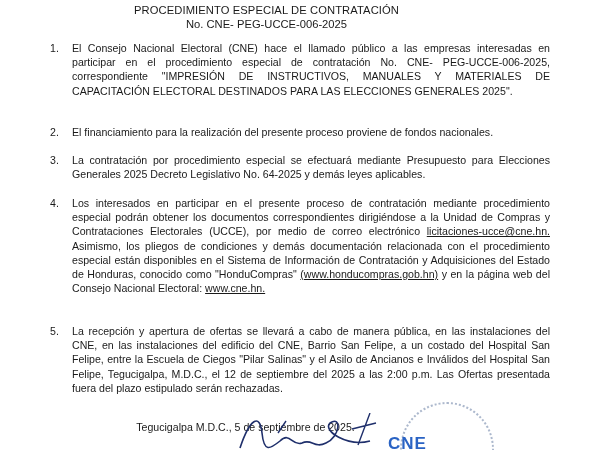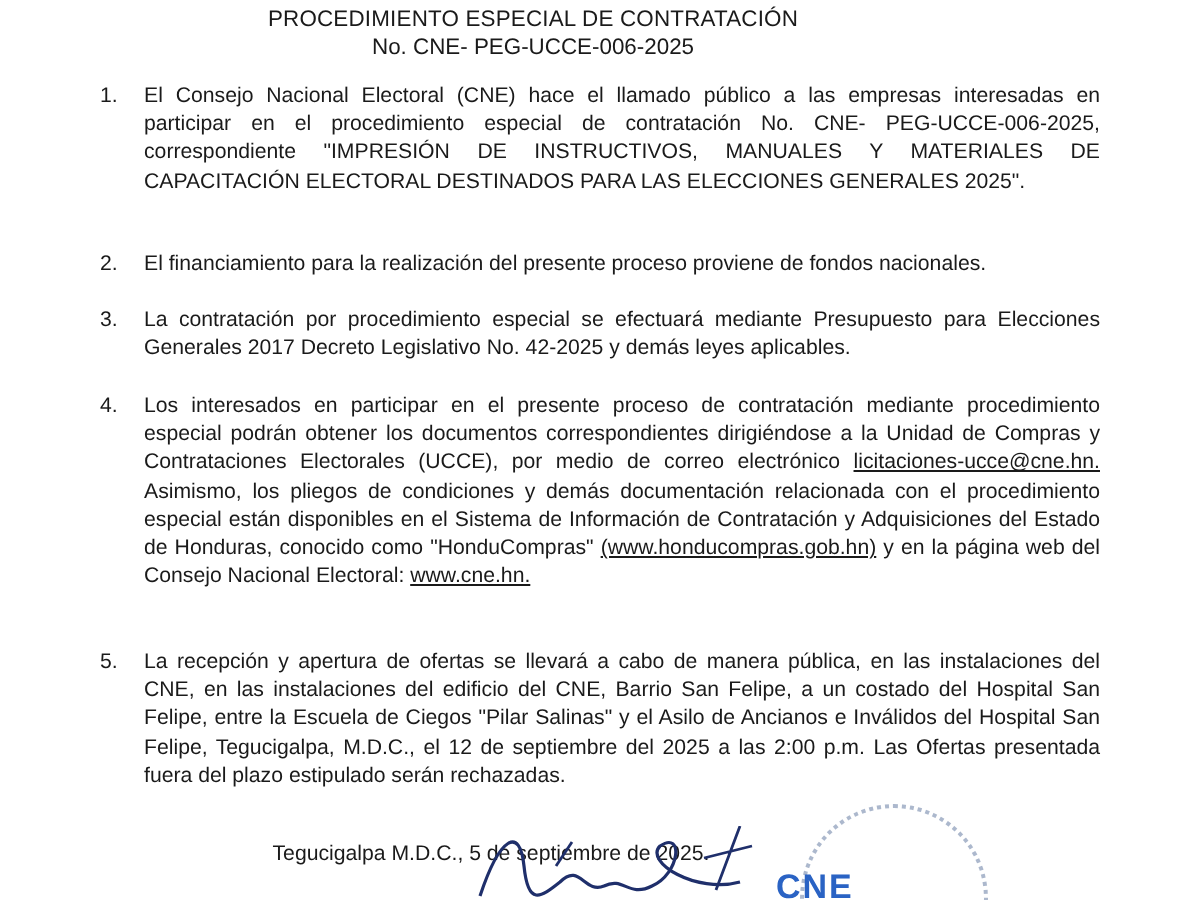--- a/index.html
+++ b/index.html
@@ -39,21 +39,21 @@
   <div class="item item1">
     <span class="num">1.</span>
     <span class="txt">El Consejo Nacional Electoral (CNE) hace el llamado público a las empresas interesadas en participar en el procedimiento especial de contratación No. CNE- PEG-UCCE-006-2025, correspondiente "IMPRESIÓN DE INSTRUCTIVOS, MANUALES Y MATERIALES DE CAPACITACIÓN ELECTORAL DESTINADOS PARA LAS ELECCIONES GENERALES 2025".</span>
   </div>
   <div class="item item2">
     <span class="num">2.</span>
     <span class="txt">El financiamiento para la realización del presente proceso proviene de fondos nacionales.</span>
   </div>
   <div class="item item3">
     <span class="num">3.</span>
-    <span class="txt">La contratación por procedimiento especial se efectuará mediante Presupuesto para Elecciones Generales 2017 Decreto Legislativo No. 42-2025 y demás leyes aplicables.</span>
+    <span class="txt">La contratación por procedimiento especial se efectuará mediante Presupuesto para Elecciones Generales 2025 Decreto Legislativo No. 64-2025 y demás leyes aplicables.</span>
   </div>
   <div class="item item4">
     <span class="num">4.</span>
     <span class="txt"><span>Los interesados en participar en el presente proceso de contratación mediante procedimiento especial podrán obtener los documentos correspondientes dirigiéndose a la Unidad de Compras y Contrataciones Electorales (UCCE), por medio de correo electrónico </span><span class="link">licitaciones-ucce@cne.hn.</span><span> Asimismo, los pliegos de condiciones y demás documentación relacionada con el procedimiento especial están disponibles en el Sistema de Información de Contratación y Adquisiciones del Estado de Honduras, conocido como "HonduCompras" </span><span class="link">(www.honducompras.gob.hn)</span><span> y en la página web del Consejo Nacional Electoral: </span><span class="link">www.cne.hn.</span></span>
   </div>
   <div class="item item5">
     <span class="num">5.</span>
     <span class="txt">La recepción y apertura de ofertas se llevará a cabo de manera pública, en las instalaciones del CNE, en las instalaciones del edificio del CNE, Barrio San Felipe, a un costado del Hospital San Felipe, entre la Escuela de Ciegos "Pilar Salinas" y el Asilo de Ancianos e Inválidos del Hospital San Felipe, Tegucigalpa, M.D.C., el 12 de septiembre del 2025 a las 2:00 p.m. Las Ofertas presentada fuera del plazo estipulado serán rechazadas.</span>
   </div>
 </div>

